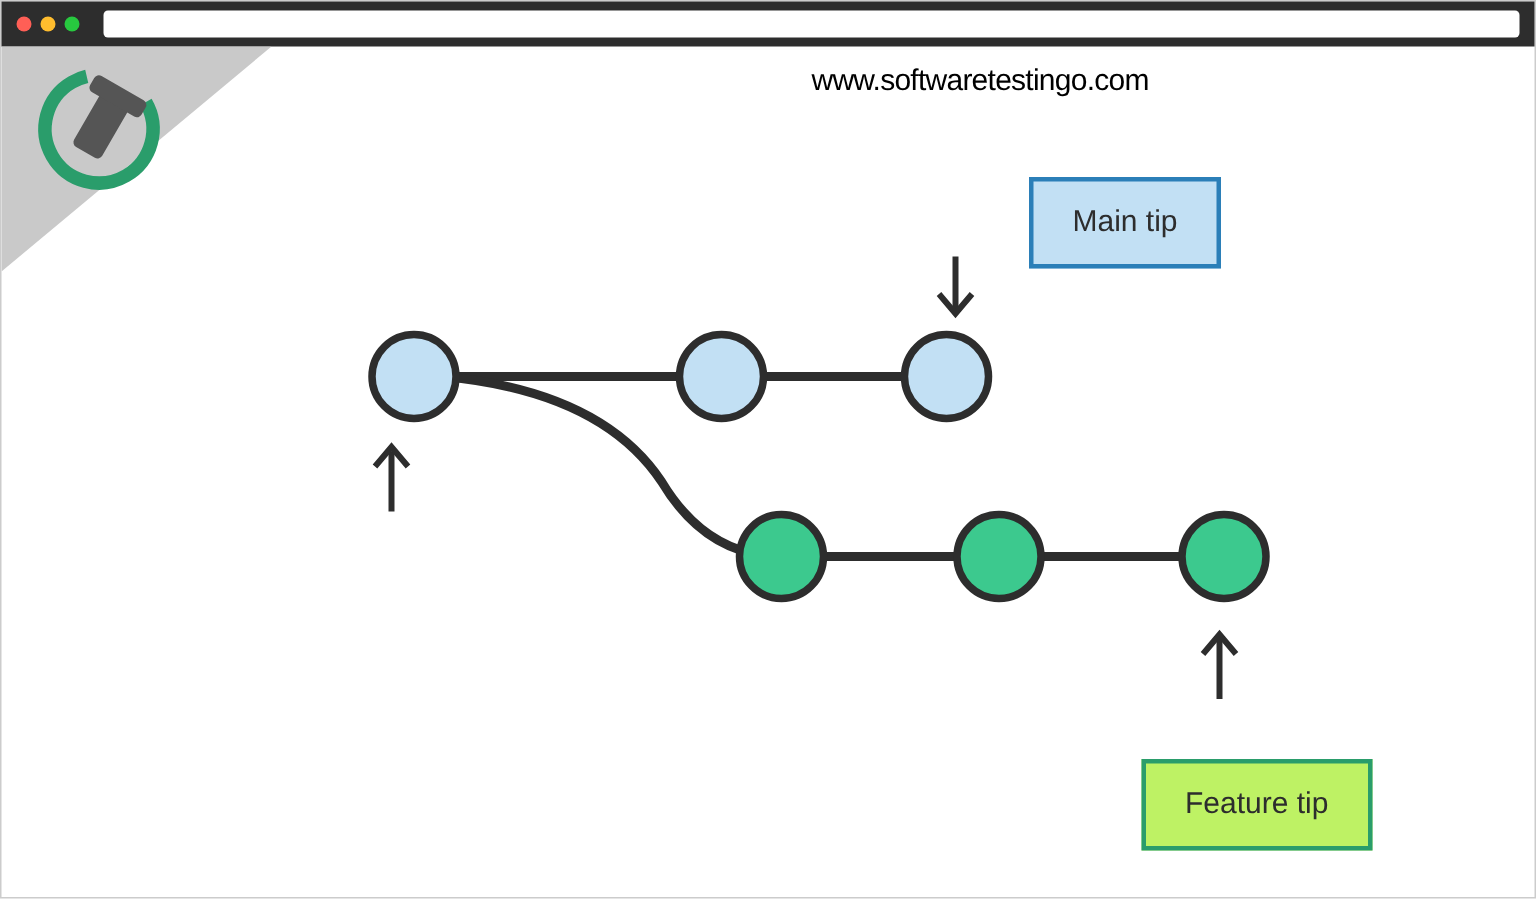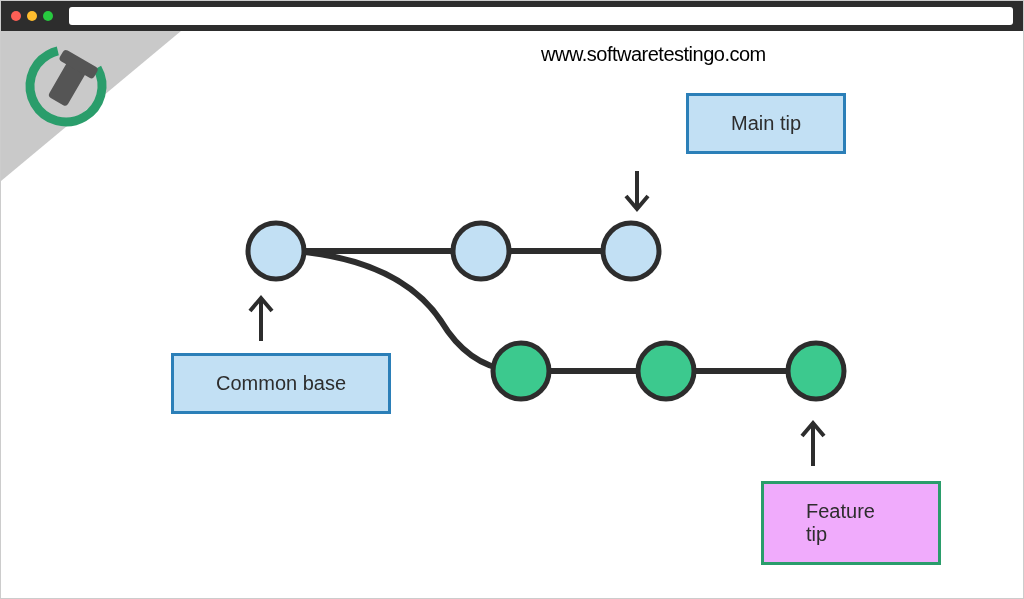--- a/index.html
+++ b/index.html
@@ -74,33 +74,34 @@
     .diagram {
       position: absolute;
       top: 80px;
       left: 120px;
       width: 820px;
       height: 510px;
     }
     .label-box {
       position: absolute;
       border: 3px solid;
-      padding: 16px 42px;
+      padding: 16px 26px;
       font-size: 20px;
       display: flex;
       align-items: flex-end;
       justify-content: center;
+      margin-top: 25px;
     }
     .label-blue {
       background: #c2e0f4;
       border-color: #2b7fb8;
       color: #2d2d2d;
     }
     .label-green {
-      background: #f0abfc;
+      background: #bef264;
       border-color: #2a9d6b;
       color: #2d2d2d;
     }
   </style>
 </head>
 <body>
 
 <div class="browser-chrome">
   <div class="window-dot dot-red"></div>
   <div class="window-dot dot-yellow"></div>
@@ -144,20 +145,17 @@
 
     <line x1="692" y1="385" x2="692" y2="345" stroke="#2d2d2d" stroke-width="4"></line>
     <polyline points="681,355 692,342 703,355" fill="none" stroke="#2d2d2d" stroke-width="4"></polyline>
   </svg>
   
   
   <div class="label-box label-blue" style="top:12px; left:565px;">
     <span>Main tip</span>
   </div>
   
-  <div class="label-box label-blue" style="top:272px; left:50px;">
-    <span>Common base</span>
-  </div>
   
   <div class="label-box label-green" style="top:400px; left:640px;">
     <span>Feature tip</span>
   </div>
 </div>
 
 </body></html>

